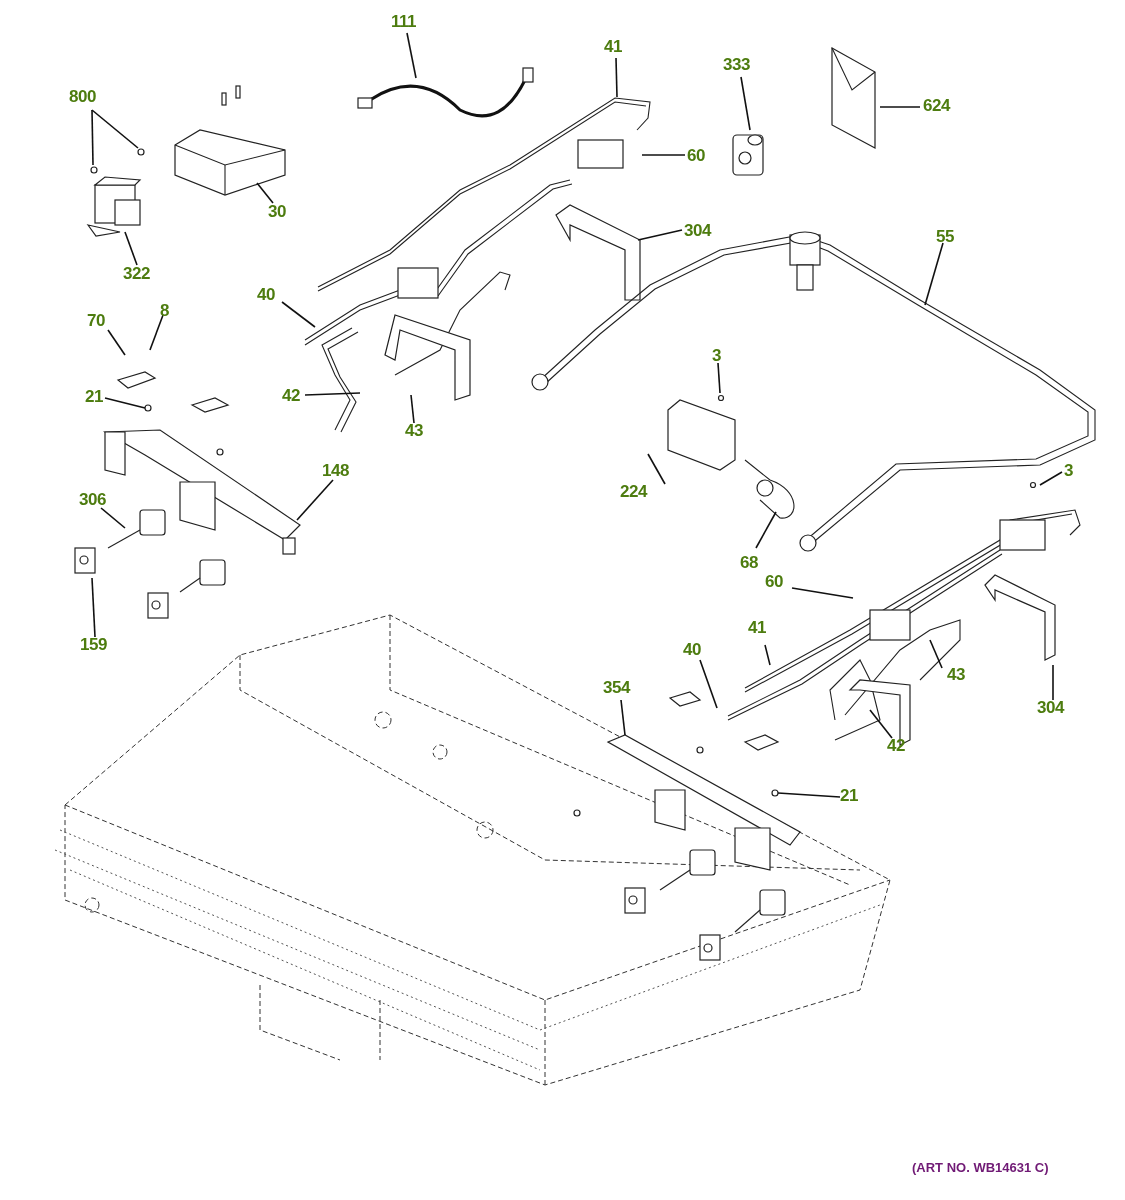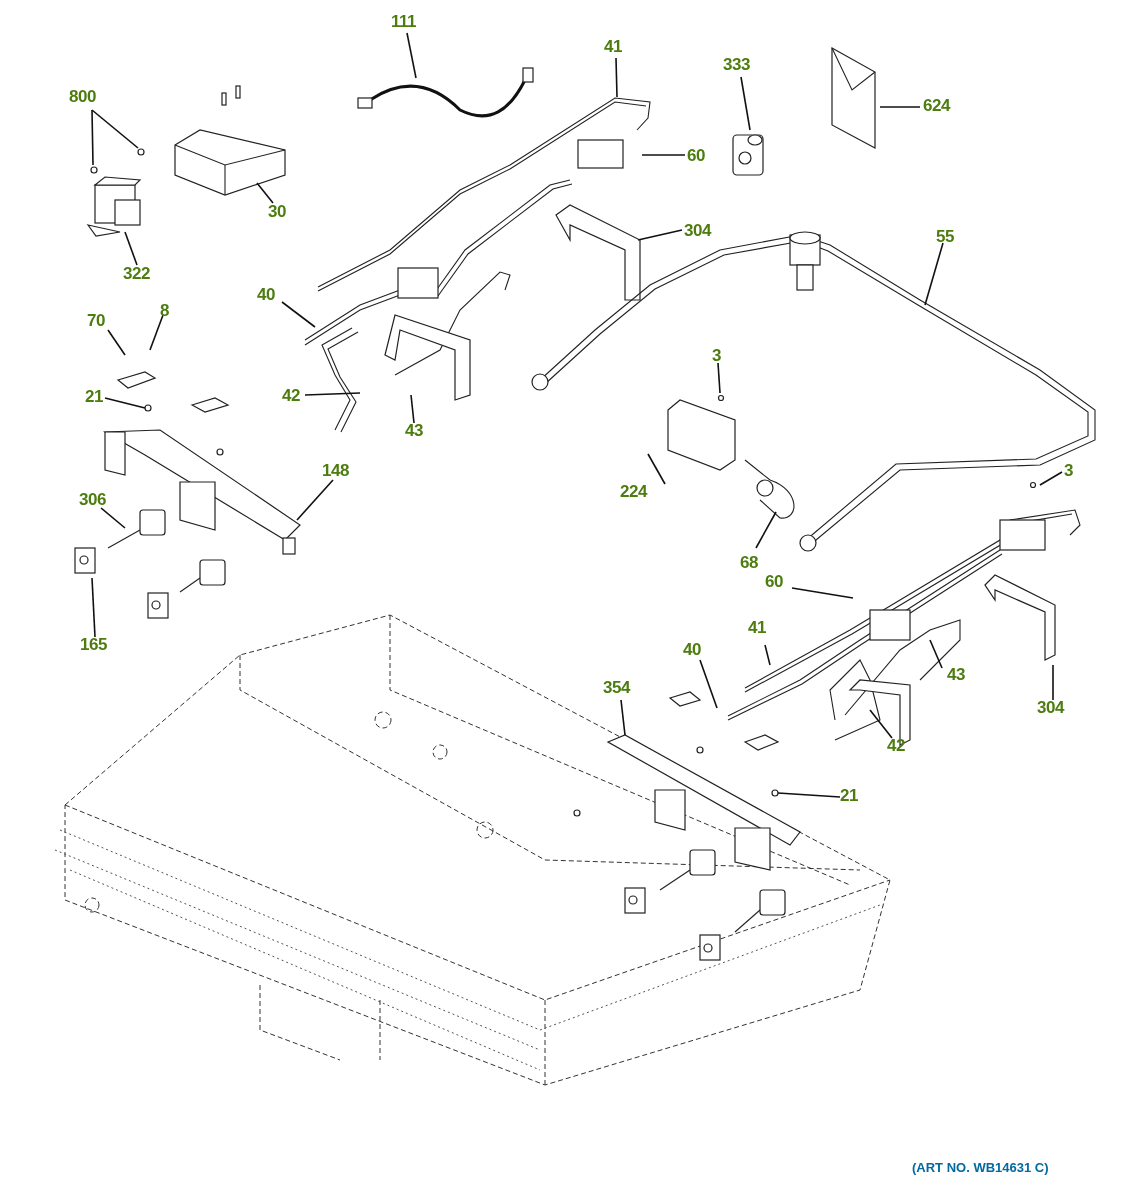--- a/index.html
+++ b/index.html
@@ -1,19 +1,19 @@
 <!DOCTYPE html>
 <html><head>
 <meta charset="utf-8">
 <style>
   html, body { margin: 0; padding: 0; background: #ffffff; }
   #stage { position: relative; width: 1125px; height: 1200px; background: #ffffff; overflow: hidden; font-family: "Liberation Sans", sans-serif; }
   svg#art { position: absolute; left: 0; top: 0; }
   .lbl { position: absolute; font-family: "Liberation Sans", sans-serif; font-weight: bold; font-size: 17px; color: #4d7c0f; letter-spacing: -0.5px; white-space: nowrap; cursor: pointer; }
-  .artno { position: absolute; left: 912px; top: 1160px; font-family: "Liberation Sans", sans-serif; font-weight: bold; font-size: 13px; color: #0369a1; }
+  .artno { position: absolute; left: 912px; top: 1160px; font-family: "Liberation Sans", sans-serif; font-weight: bold; font-size: 13px; color: #701a75; }
   .ln { stroke: #111; stroke-width: 1.6; fill: none; }
   .pt { stroke: #222; stroke-width: 1.2; fill: #fff; }
   .tube { stroke: #222; stroke-width: 1.1; fill: none; }
   .dash { stroke: #333; stroke-width: 1; fill: none; stroke-dasharray: 5 3; }
   .dash2 { stroke: #555; stroke-width: 1; fill: none; stroke-dasharray: 2 3; }
 </style>
 </head>
 <body>
 
 <div id="stage">
@@ -212,21 +212,21 @@
   <span class="lbl" style="left:160px;top:301px;">8</span>
   <span class="lbl" style="left:282px;top:386px;">42</span>
   <span class="lbl" style="left:405px;top:421px;">43</span>
   <span class="lbl" style="left:712px;top:346px;">3</span>
   <span class="lbl" style="left:85px;top:387px;">21</span>
   <span class="lbl" style="left:322px;top:461px;">148</span>
   <span class="lbl" style="left:620px;top:482px;">224</span>
   <span class="lbl" style="left:79px;top:490px;">306</span>
   <span class="lbl" style="left:1064px;top:461px;">3</span>
   <span class="lbl" style="left:740px;top:553px;">68</span>
-  <span class="lbl" style="left:80px;top:635px;">165</span>
+  <span class="lbl" style="left:80px;top:635px;">159</span>
   <span class="lbl" style="left:765px;top:572px;">60</span>
   <span class="lbl" style="left:748px;top:618px;">41</span>
   <span class="lbl" style="left:683px;top:640px;">40</span>
   <span class="lbl" style="left:947px;top:665px;">43</span>
   <span class="lbl" style="left:603px;top:678px;">354</span>
   <span class="lbl" style="left:1037px;top:698px;">304</span>
   <span class="lbl" style="left:887px;top:736px;">42</span>
   <span class="lbl" style="left:840px;top:786px;">21</span>
 
   <span class="artno">(ART NO. WB14631 C)</span>

